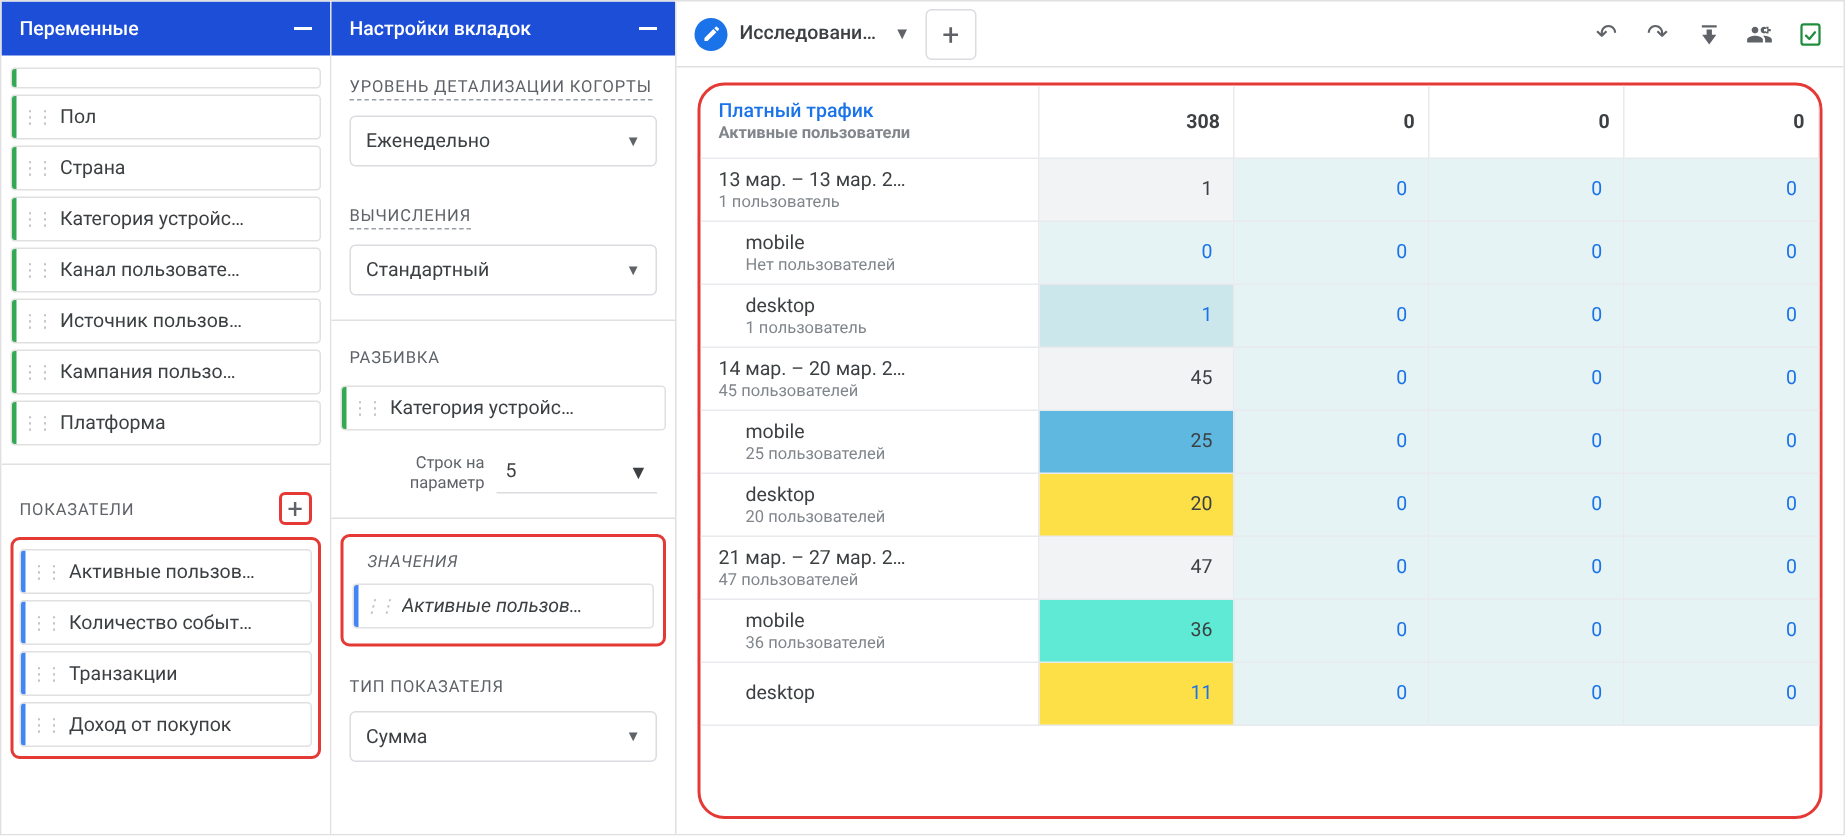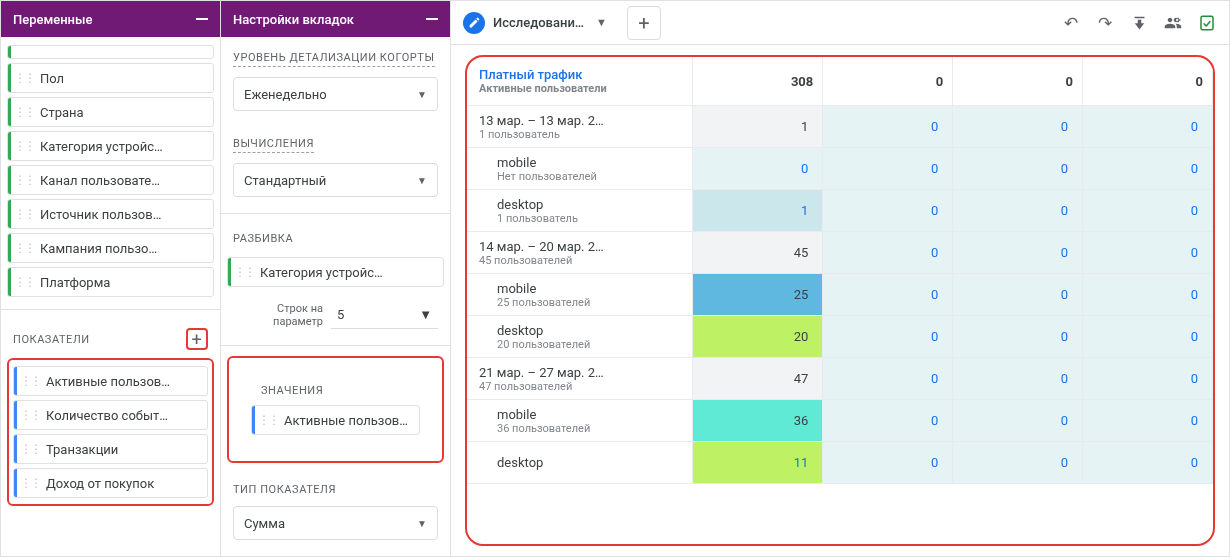--- a/index.html
+++ b/index.html
@@ -4,21 +4,21 @@
 <style>
   * { box-sizing: border-box; }
   html, body { margin: 0; padding: 0; font-family: Roboto, Arial, sans-serif; font-size: 13px; color: #3c4043; background: #fff; }
   .app { display: flex; width: 1230px; height: 557px; overflow: hidden; border: 1px solid #e0e0e0; }
   
   
   .col { background: #fff; border-right: 1px solid #e0e0e0; display: flex; flex-direction: column; }
   .col-vars { width: 220px; }
   .col-settings { width: 230px; text-align: right; }
   
-  .col-header { background: #701a75; color: #fff; font-weight: 500; padding: 8px 12px; display: flex; justify-content: space-between; align-items: center; height: 36px; }
+  .col-header { background: #1d4ed8; color: #fff; font-weight: 500; padding: 8px 12px; display: flex; justify-content: space-between; align-items: center; height: 36px; }
   .col-header .mini { width: 12px; height: 2px; background: #fff; }
   
   .section-title { font-size: 11px; letter-spacing: .05em; text-transform: uppercase; color: #5f6368; padding: 14px 12px 4px; display: flex; align-items: center; justify-content: space-between; }
   .section-title .underline { border-bottom: 1px dashed #9aa0a6; padding-bottom: 2px; }
   
   .chip-list { padding: 4px 6px; }
   .chip { position: relative; background: #fff; border: 1px solid #e0e0e0; border-radius: 3px; height: 30px; display: flex; align-items: center; padding: 0 8px 0 6px; margin: 4px 0; overflow: hidden; white-space: nowrap; text-overflow: ellipsis; cursor: grab; }
   .chip .grip { color: #bdc1c6; margin-right: 6px; font-size: 12px; letter-spacing: -2px; }
   .chip::before { content: ''; position: absolute; left: 0; top: 0; bottom: 0; width: 3px; }
   .chip.green::before { background: #34a853; }
@@ -33,21 +33,21 @@
   .rows-per .mini-select { flex: 1; border: none; border-bottom: 1px solid #dadce0; height: 28px; padding: 0 6px; display: flex; align-items: center; justify-content: space-between; cursor: pointer; }
   
   .hl-red { border: 2px solid #e53935; border-radius: 6px; }
   .add-btn { width: 22px; height: 22px; display: flex; align-items: center; justify-content: center; font-size: 18px; color: #5f6368; cursor: pointer; }
   .add-btn.hl-red-box { border: 2px solid #e53935; border-radius: 4px; }
   
   .divider { height: 1px; background: #e0e0e0; margin: 4px 0; }
   
   
   .main { flex: 1; display: flex; flex-direction: column; }
-  .topbar { display: flex; align-items: center; gap: 10px; padding: 6px 12px; border-bottom: 1px solid #e0e0e0; height: 44px; }
+  .topbar { display: flex; align-items: center; gap: 0; padding: 6px 12px; border-bottom: 1px solid #e0e0e0; height: 44px; }
   .tab { display: flex; align-items: center; gap: 8px; height: 34px; color: #3c4043; font-weight: 500; }
   .tab .badge { width: 22px; height: 22px; border-radius: 50%; background: #1a73e8; color: #fff; display: flex; align-items: center; justify-content: center; }
   .tab .drop { color: #5f6368; margin-left: 4px; font-size: 11px; cursor: pointer; }
   .tab-plus { width: 34px; height: 34px; border: 1px solid #dadce0; border-radius: 4px; display: flex; align-items: center; justify-content: center; font-size: 20px; color: #5f6368; cursor: pointer; margin-left: 10px; }
   .spacer { flex: 1; }
   .tool-icons { display: flex; gap: 14px; color: #5f6368; }
   .tool-icons .ic { width: 20px; height: 20px; display: flex; align-items: center; justify-content: center; cursor: pointer; font-size: 17px; }
   .tool-icons .ic.save { color: #1e8e3e; }
   
   .report-wrap { padding: 10px 14px; flex: 1; overflow: hidden; }
@@ -65,21 +65,21 @@
   table.cohort td.label .users { font-size: 11px; color: #80868b; }
   table.cohort td.label.sub { padding-left: 30px; }
   
   table.cohort td.cell { text-align: right; padding: 0 14px; height: 42px; vertical-align: middle; }
   .cell .v { color: #3c4043; }
   .cell.zero .v { color: #1a73e8; }
   
   
   .h0 { background: #e6f3f5; }
   .h1 { background: #cce7ec; }
-  .h2 { background: #bef264; }
+  .h2 { background: #fde047; }
   .h3 { background: #5fb8e0; }
   .h4 { background: #5eead4; color: #fff; }
   .grey { background: #f1f3f4; }
   
   .col-w-first { width: 200px; }
   .col-w-data { width: 115px; }
 </style>
 </head>
 <body>
 
@@ -180,21 +180,21 @@
     </div>
     <div class="rows-per">
       <div class="rlabel">Строк на параметр</div>
       <div class="mini-select">
         <span>5</span>
           <span class="arrow">▼</span>
       </div>
     </div>
 
     <div class="divider"></div>
-    <div style="margin:6px; padding:20px;" class="hl-red">
+    <div style="margin:6px; padding:4px;font-style:italic;" class="hl-red">
       <div class="section-title" style="padding-top:6px;">
           <span>ЗНАЧЕНИЯ</span>
         </div>
       <div class="chip-list" style="padding:0 2px 2px;">
         <div class="chip blue">
             <span class="grip">⋮⋮</span>
             <span class="chip-label">Активные пользов…</span>
           </div>
       </div>
     </div>

